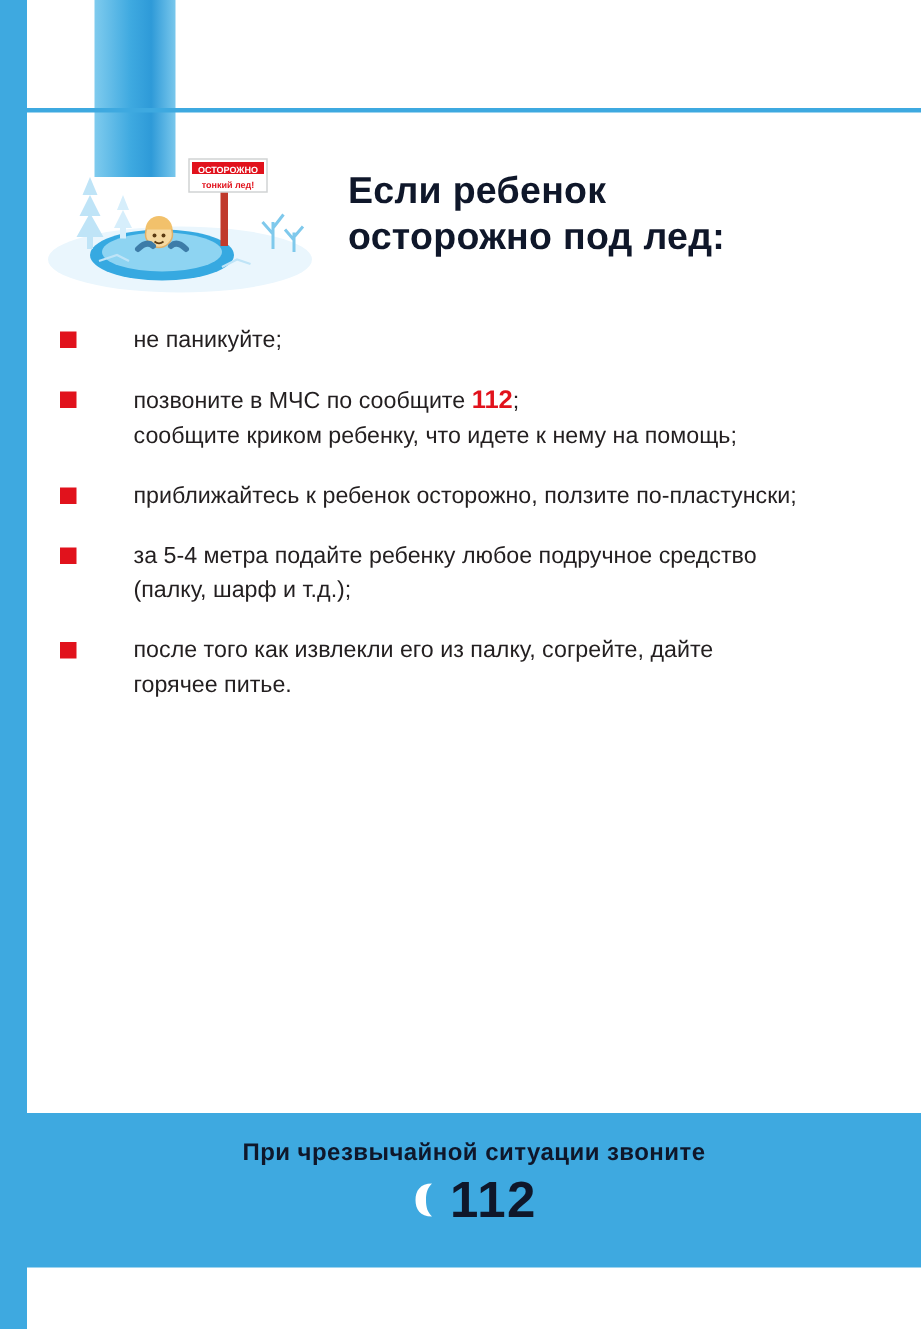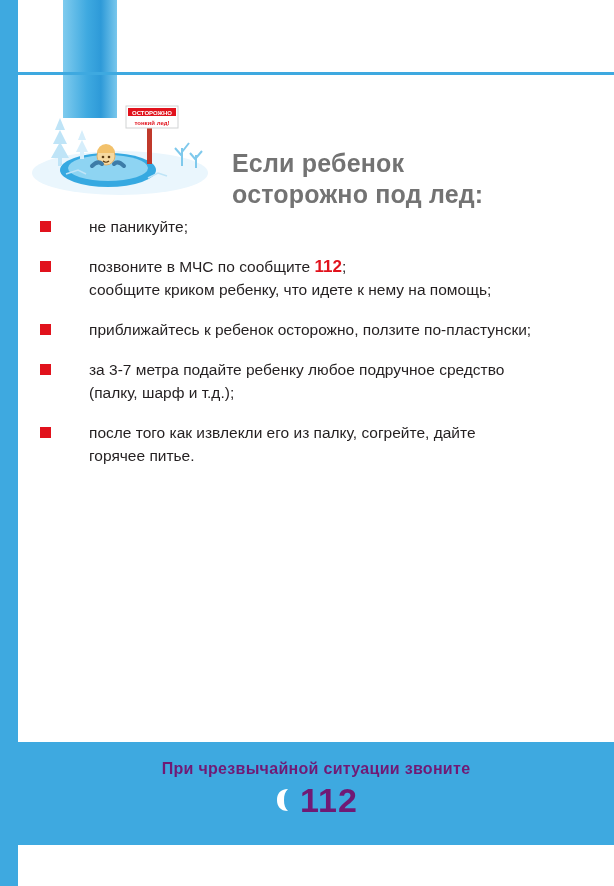--- a/index.html
+++ b/index.html
@@ -57,26 +57,25 @@
     height: 120px;
   }
   .illus svg { display: block; }
 
   
   .heading {
     position: absolute;
     left: 232px;
     top: 112px;
     width: 330px;
-    color: #737373;
+    color: #0f172a;
     font-weight: bold;
     font-size: 25px;
     line-height: 31px;
     letter-spacing: 0.2px;
-    margin-top: 36px;
   }
   .heading .line { display: block; white-space: nowrap; }
 
   
   .list {
     position: absolute;
     left: 40px;
     top: 215px;
     width: 520px;
   }
@@ -107,21 +106,21 @@
   }
 
   
   .footer {
     position: absolute;
     left: 18px;
     top: 742px;
     width: 596px;
     height: 103px;
     background: #3ea9e0;
-    color: #701a75;
+    color: #0f172a;
     text-align: center;
   }
   .footer-title {
     padding-top: 18px;
     font-size: 16px;
     font-weight: bold;
     letter-spacing: 0.3px;
   }
   .footer-number-row {
     margin-top: 5px;
@@ -218,21 +217,21 @@
       </span>
     </div>
 
     <div class="item">
       <span class="bullet"></span>
       <span class="item-text">приближайтесь к ребенок осторожно, ползите по-пластунски;</span>
     </div>
 
     <div class="item">
       <span class="bullet"></span>
-      <span class="item-text">за 3-7 метра подайте ребенку любое подручное средство (палку, шарф и т.д.);</span>
+      <span class="item-text">за 5-4 метра подайте ребенку любое подручное средство (палку, шарф и т.д.);</span>
     </div>
 
     <div class="item">
       <span class="bullet"></span>
       <span class="item-text">после того как извлекли его из палку, согрейте, дайте горячее питье.</span>
     </div>
 
   </div>
 
   <div class="footer">

